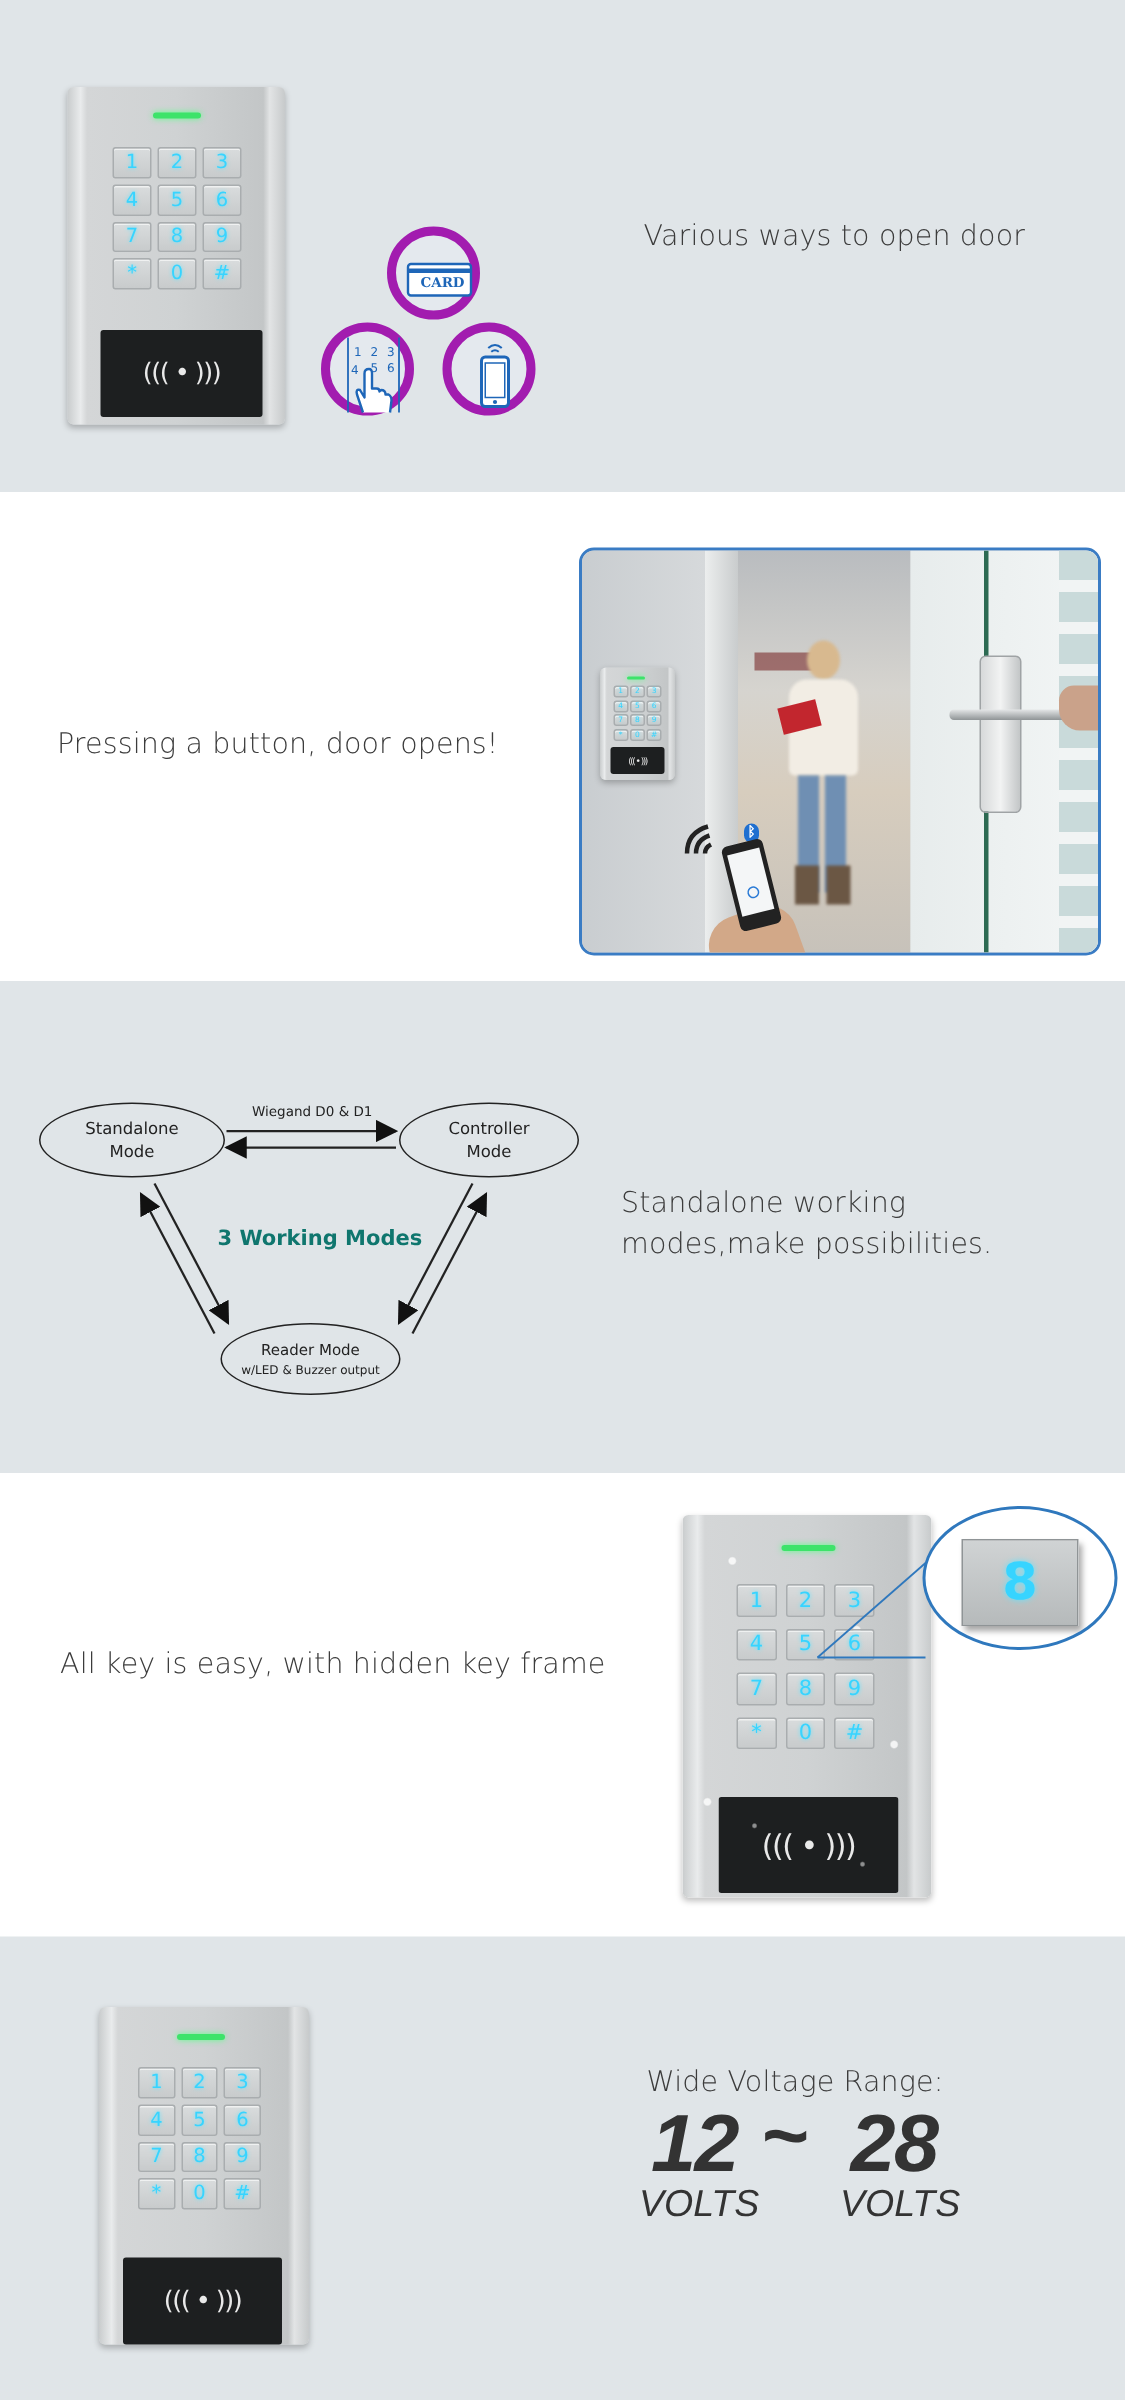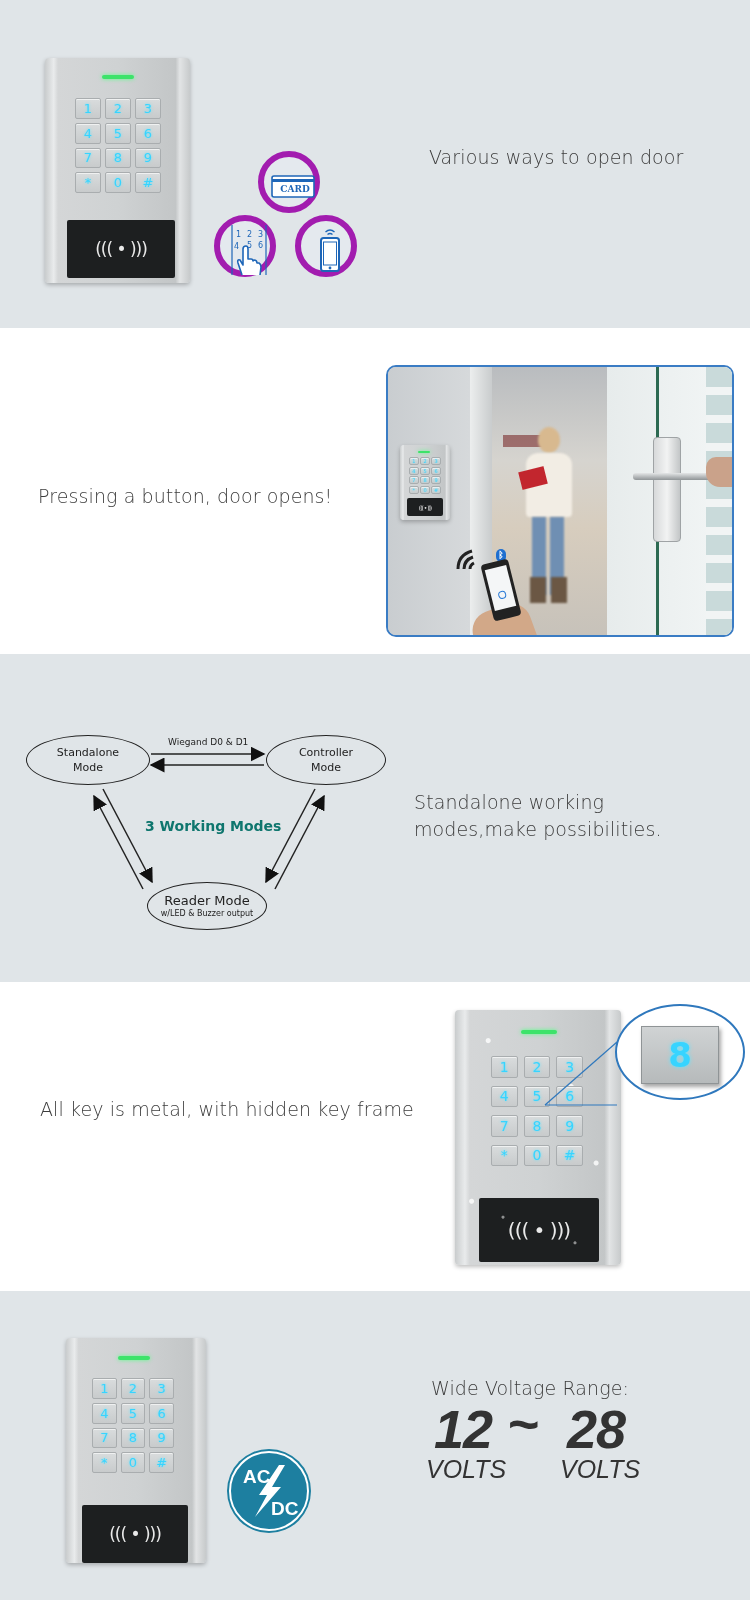--- a/index.html
+++ b/index.html
@@ -189,33 +189,33 @@
     <div class="wiegand" style="left:168px; top:83px;">Wiegand D0 &amp; D1</div>
     <div class="ellipse" style="left:26px; top:81px; width:124px; height:50px;">
       <span>Standalone</span>
       <span>Mode</span>
     </div>
     <div class="ellipse" style="left:266px; top:81px; width:120px; height:50px;">
       <span>Controller</span>
       <span>Mode</span>
     </div>
     <div class="ellipse" style="left:147px; top:228px; width:120px; height:48px;">
-      <span style="font-size:13px;">Reader Mode</span>
+      <span style="font-size:10px;">Reader Mode</span>
       <span style="font-size:8px; line-height:11px;">w/LED &amp; Buzzer output</span>
     </div>
     <div class="diagram-title" style="left:145px; top:164px;">3 Working Modes</div>
   </div>
   <div class="caption" style="left:414px; top:135px; font-size:19px;">
     <div>Standalone working</div>
     <div>modes,make possibilities.</div>
   </div>
 </div>
 
 <div id="s4" class="section white">
-  <div class="caption" style="left:40px; top:114px; font-size:19px;">All key is metal, with hidden key frame</div>
+  <div class="caption" style="left:40px; top:114px; font-size:19px;">All key is easy, with hidden key frame</div>
 
   <div class="device" style="left:455px; top:28px; width:166px; height:255px;">
     <div class="body" style="background-image: radial-gradient(circle at 20% 12%, rgba(255,255,255,0.8) 0 2px, transparent 3px), radial-gradient(circle at 70% 30%, rgba(255,255,255,0.8) 0 2px, transparent 3px), radial-gradient(circle at 85% 60%, rgba(255,255,255,0.8) 0 2px, transparent 3px), radial-gradient(circle at 10% 75%, rgba(255,255,255,0.8) 0 2px, transparent 3px), linear-gradient(90deg, #c9cccd 0%, #e9ebec 6%, #d4d6d7 9%, #cfd2d3 50%, #c3c6c7 90%, #e2e4e5 93%, #c7cacb 100%);"></div>
     <div class="led" style="left:66px; top:20px; width:36px;"></div>
     <div class="keys" style="left:36px; top:46px; width:92px; height:110px; gap:8px 6px;">
       <div class="key" style="font-size:14px">1</div>
       <div class="key" style="font-size:14px">2</div>
       <div class="key" style="font-size:14px">3</div>
       <div class="key" style="font-size:14px">4</div>
       <div class="key" style="font-size:14px">5</div>
@@ -259,27 +259,20 @@
       <div class="key" style="font-size:13px">9</div>
       <div class="key" style="font-size:13px">*</div>
       <div class="key" style="font-size:13px">0</div>
       <div class="key" style="font-size:13px">#</div>
     </div>
     <div class="reader" style="left:16px; top:167px; width:106px; height:58px; font-size:17px;">
       <span>((( • )))</span>
     </div>
   </div>
 
-  <div style="position:absolute; left:229px; top:160px; width:80px; height:80px; border-radius:50%; background:#1d7fa0; border:2px solid #fff; box-shadow:0 0 0 2px #1d7fa0;">
-    <span style="position:absolute; left:12px; top:13px; color:#fff; font-family:'Liberation Sans',sans-serif; font-weight:bold; font-size:19px;">AC</span>
-    <svg width="80" height="80" viewBox="0 0 80 80" style="position:absolute; left:-2px; top:-2px;">
-      <path d="M50 14 L30 44 L38 44 L26 66 L52 36 L43 36 L56 14 Z" fill="#fff"></path>
-    </svg>
-    <span style="position:absolute; left:40px; top:45px; color:#fff; font-family:'Liberation Sans',sans-serif; font-weight:bold; font-size:19px;">DC</span>
-  </div>
 
   <div class="caption" style="left:431px; top:84px; font-size:19px;">Wide Voltage Range:</div>
   <div class="volt-num" style="left:434px; top:107px;">12</div>
   <div class="volt-num" style="left:507px; top:102px;">~</div>
   <div class="volt-num" style="left:567px; top:107px;">28</div>
   <div class="volt-unit" style="left:426px; top:164px;">VOLTS</div>
   <div class="volt-unit" style="left:560px; top:164px;">VOLTS</div>
 </div>
 
 </body></html>

